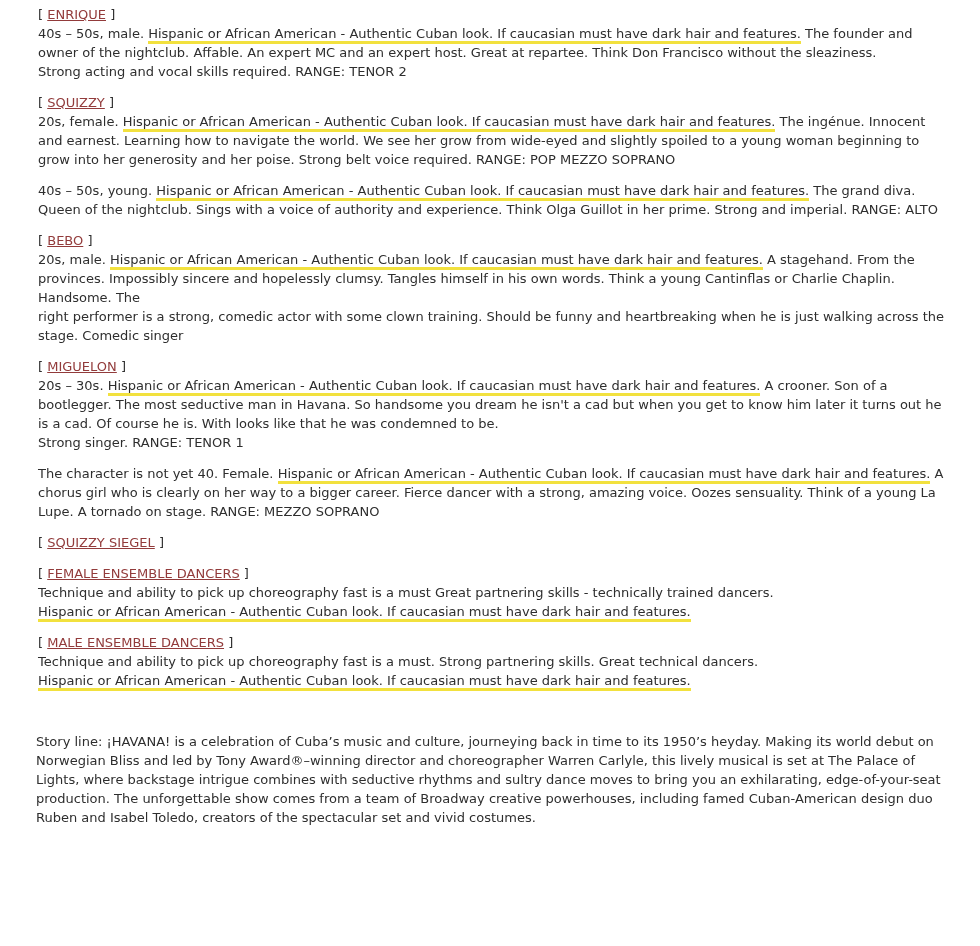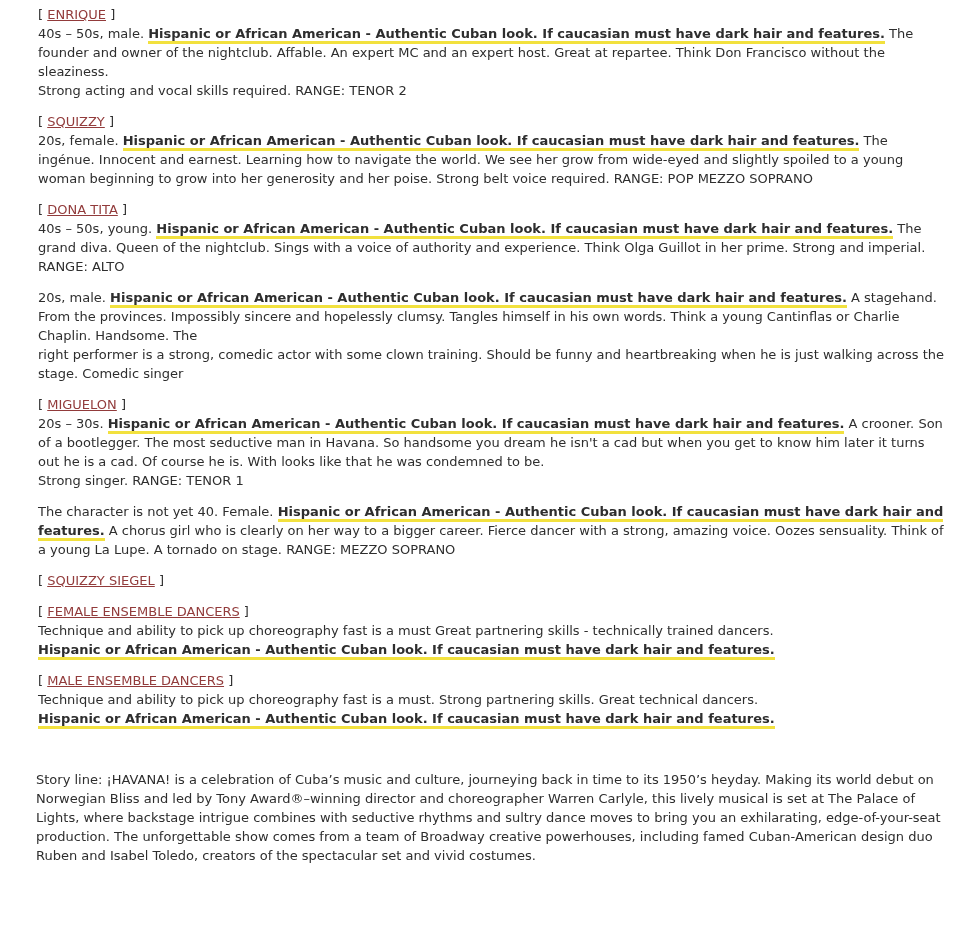--- a/index.html
+++ b/index.html
@@ -13,44 +13,44 @@
     font-size:13px;line-height:19px;color:var(--text);
   }
   .doc{padding:5px 30px 0 28px;width:980px;}
   .sec{margin:0 0 12px 10px;max-width:908px;}
   .head{white-space:nowrap;}
   .bk{color:var(--text);}
   .cname{
     color:var(--link);text-decoration:underline;cursor:pointer;
   }
   .body{margin:0;max-width:908px;}
-  .hl{border-bottom:3px solid var(--hl);font-weight:bold;}
+  .hl{border-bottom:3px solid var(--hl);}
   .story{margin:42px 0 0 8px;max-width:922px;}
 </style>
 </head>
 <body>
 
 <main class="doc">
   <div id="sections">
   <section class="sec">
     <div class="head"><span class="bk bk-open">[ </span><a class="cname">ENRIQUE</a><span class="bk bk-close"> ]</span></div>
     <p class="body"><span>40s – 50s, male. </span><span class="hl">Hispanic or African American - Authentic Cuban look. If caucasian must have dark hair and features.</span><span> The founder and owner of the nightclub. Affable. An expert MC and an expert host. Great at repartee. Think Don Francisco without the sleaziness.</span><br><span>Strong acting and vocal skills required. RANGE: TENOR 2</span></p>
   </section>
 
   <section class="sec">
     <div class="head"><span class="bk bk-open">[ </span><a class="cname">SQUIZZY</a><span class="bk bk-close"> ]</span></div>
     <p class="body"><span>20s, female. </span><span class="hl">Hispanic or African American - Authentic Cuban look. If caucasian must have dark hair and features.</span><span> The ingénue. Innocent and earnest. Learning how to navigate the world. We see her grow from wide-eyed and slightly spoiled to a young woman beginning to grow into her generosity and her poise. Strong belt voice required. RANGE: POP MEZZO SOPRANO</span></p>
   </section>
 
   <section class="sec">
-    <div class="head"><span class="bk bk-open">[ </span><a class="cname">DONA TITA</a><span class="bk bk-close"> ]</span></div>
     <p class="body"><span>40s – 50s, young. </span><span class="hl">Hispanic or African American - Authentic Cuban look. If caucasian must have dark hair and features.</span><span> The grand diva. Queen of the nightclub. Sings with a voice of authority and experience. Think Olga Guillot in her prime. Strong and imperial. RANGE: ALTO</span></p>
   </section>
 
   <section class="sec">
+    <div class="head"><span class="bk bk-open">[ </span><a class="cname">BEBO</a><span class="bk bk-close"> ]</span></div>
     <p class="body"><span>20s, male. </span><span class="hl">Hispanic or African American - Authentic Cuban look. If caucasian must have dark hair and features.</span><span> A stagehand. From the provinces. Impossibly sincere and hopelessly clumsy. Tangles himself in his own words. Think a young Cantinflas or Charlie Chaplin. Handsome. The</span><br><span>right performer is a strong, comedic actor with some clown training. Should be funny and heartbreaking when he is just walking across the stage. Comedic singer</span></p>
   </section>
 
   <section class="sec">
     <div class="head"><span class="bk bk-open">[ </span><a class="cname">MIGUELON</a><span class="bk bk-close"> ]</span></div>
     <p class="body"><span>20s – 30s. </span><span class="hl">Hispanic or African American - Authentic Cuban look. If caucasian must have dark hair and features.</span><span> A crooner. Son of a bootlegger. The most seductive man in Havana. So handsome you dream he isn't a cad but when you get to know him later it turns out he is a cad. Of course he is. With looks like that he was condemned to be.</span><br><span>Strong singer. RANGE: TENOR 1</span></p>
   </section>
 
   <section class="sec">
     <p class="body"><span>The character is not yet 40. Female. </span><span class="hl">Hispanic or African American - Authentic Cuban look. If caucasian must have dark hair and features.</span><span> A chorus girl who is clearly on her way to a bigger career. Fierce dancer with a strong, amazing voice. Oozes sensuality. Think of a young La Lupe. A tornado on stage. RANGE: MEZZO SOPRANO</span></p>

